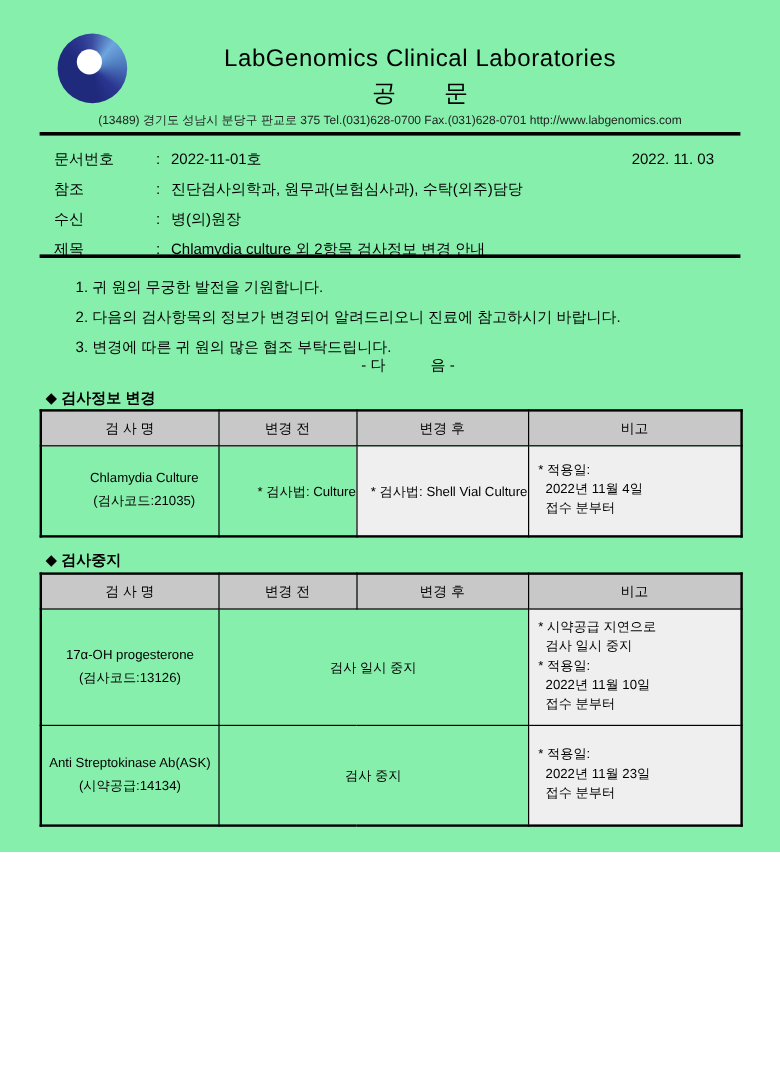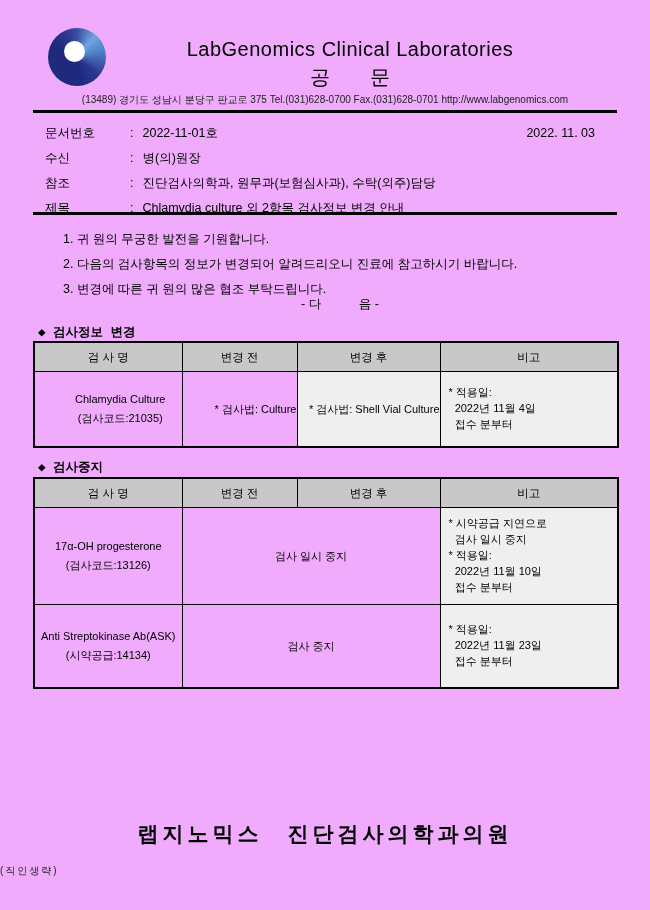--- a/index.html
+++ b/index.html
@@ -1,17 +1,17 @@
 <!DOCTYPE html>
 <html><head>
 <meta charset="utf-8">
 <style>
   html, body { margin:0; padding:0; background:#ffffff; }
   .page {
-    position:relative; width:650px; height:910px; background:#f0abfc;
+    position:relative; width:650px; height:710px; background:#86efac;
     font-family:"Liberation Sans","DejaVu Sans",sans-serif; color:#000;
     overflow:hidden;
   }
 
   
   .logo {
     position:absolute; left:48px; top:28px; width:58px; height:58px;
     border-radius:50%;
     background: conic-gradient(from 0deg,
       #3a4da0 0deg, #6ea6de 40deg, #4f7cc0 80deg, #2b3790 130deg,
@@ -49,21 +49,21 @@
   .doc-date  { position:absolute; right:22px; top:0; }
 
   
   .body-list { position:absolute; top:227px; left:63px; right:33px; font-size:12.5px; }
   .body-list div { line-height:25px; white-space:nowrap; }
   .daum-divider {
     position:absolute; top:296px; left:0; right:0; text-align:center; font-size:12.5px;margin-left:30px;
   }
 
   
-  .section-title { position:absolute; left:38px; font-size:12.5px; font-weight:bold;font-family:Liberation Mono, monospace; }
+  .section-title { position:absolute; left:38px; font-size:12.5px; font-weight:bold; }
   .section-title-1 { top:324px; }
   .section-title-2 { top:459px; }
 
   table.doc-table {
     position:absolute; left:33px; border-collapse:collapse; table-layout:fixed;
     width:584px; font-size:11px; border:2px solid #000;
   }
   .table-1 { top:341px; }
   .table-2 { top:477px; }
   .doc-table col.c1 { width:148px; }
@@ -107,24 +107,24 @@
   <div class="doc-type-title">공　　문</div>
   <div class="address-line">(13489) 경기도 성남시 분당구 판교로 375   Tel.(031)628-0700 Fax.(031)628-0701   http://www.labgenomics.com</div>
   <div class="rule rule-1"></div>
 
   <div class="doc-info">
     <div class="doc-row">
       <span class="doc-label">문서번호</span><span class="doc-colon">:</span><span class="doc-value">2022-11-01호</span>
       <span class="doc-date">2022. 11. 03</span>
     </div>
     <div class="doc-row">
+      <span class="doc-label">참조</span><span class="doc-colon">:</span><span class="doc-value">진단검사의학과, 원무과(보험심사과), 수탁(외주)담당</span>
+    </div>
+    <div class="doc-row">
       <span class="doc-label">수신</span><span class="doc-colon">:</span><span class="doc-value">병(의)원장</span>
-    </div>
-    <div class="doc-row">
-      <span class="doc-label">참조</span><span class="doc-colon">:</span><span class="doc-value">진단검사의학과, 원무과(보험심사과), 수탁(외주)담당</span>
     </div>
     <div class="doc-row">
       <span class="doc-label">제목</span><span class="doc-colon">:</span><span class="doc-value">Chlamydia culture 외 2항목 검사정보 변경 안내</span>
     </div>
   </div>
   <div class="rule rule-2"></div>
 
   <div class="body-list">
     <div>1.  귀 원의 무궁한 발전을 기원합니다.</div>
     <div>2.  다음의 검사항목의 정보가 변경되어 알려드리오니 진료에 참고하시기 바랍니다.</div>

